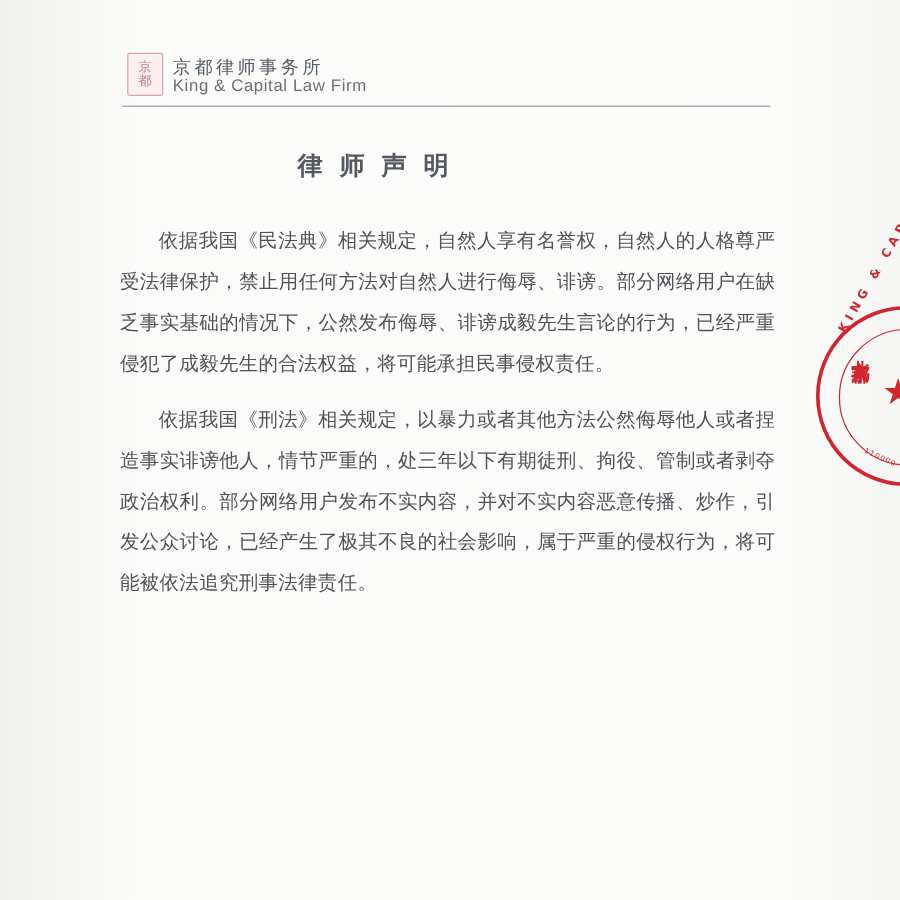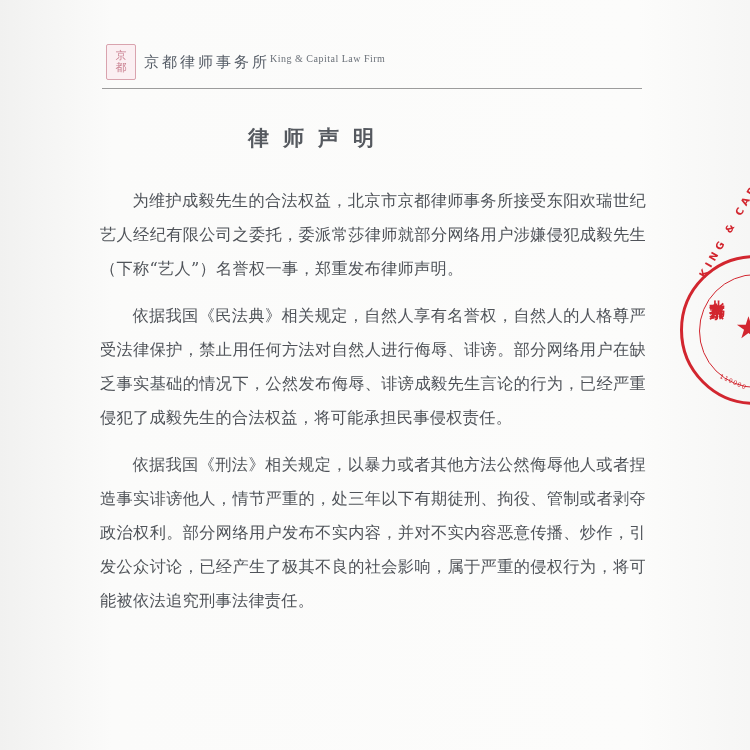--- a/index.html
+++ b/index.html
@@ -15,23 +15,23 @@
   }
   .letterhead {
     position: absolute; left: 106px; top: 44px; height: 36px;
     display: flex; align-items: center;
   }
   .seal-logo {
     width: 28px; height: 34px; border: 1.5px solid #d9a3ae; border-radius: 2px;
     display: flex; flex-direction: column; align-items: center; justify-content: center;
     color: #c97f8f; font-size: 11px; line-height: 12px; background: #fbeff2;
   }
-  .firm-names { margin-left: 8px; display: flex; flex-direction: row; }
+  .firm-names { margin-left: 8px; display: flex; flex-direction: column; }
   .firm-cn { font-size: 15px; color: #555c66; letter-spacing: 3px; line-height: 18px; }
-  .firm-en { font-size: 10px; color: #6a7078; letter-spacing: 0.5px; line-height: 12px; font-family: Liberation Serif, serif; }
+  .firm-en { font-size: 14px; color: #6a7078; letter-spacing: 0.5px; line-height: 12px; font-family: Liberation Sans, sans-serif; }
   .rule {
     position: absolute; left: 102px; top: 88px; width: 540px; height: 1px; background: #9c9c9c;
   }
   .title {
     position: absolute; left: 0; width: 622px; top: 124px; text-align: center;
     font-family: "DejaVu Sans", sans-serif; font-size: 21px; font-weight: bold;
     color: #55595f; letter-spacing: 14px; padding-left: 14px; box-sizing: border-box;
   }
   .body {
     position: absolute; left: 100px; top: 184px; width: 546px;
@@ -68,21 +68,20 @@
       <span class="firm-cn">京都律师事务所</span>
       <span class="firm-en">King &amp; Capital Law Firm</span>
     </div>
   </div>
 
   <div class="rule"></div>
 
   <div class="title">律师声明</div>
 
   <div class="body">
-    <p class="para">为维护成毅先生的合法权益，北京市京都律师事务所接受东阳欢瑞世纪艺人经纪有限公司之委托，委派常莎律师就部分网络用户涉嫌侵犯成毅先生（下称“艺人”）名誉权一事，郑重发布律师声明。</p>
     <p class="para">依据我国《民法典》相关规定，自然人享有名誉权，自然人的人格尊严受法律保护，禁止用任何方法对自然人进行侮辱、诽谤。部分网络用户在缺乏事实基础的情况下，公然发布侮辱、诽谤成毅先生言论的行为，已经严重侵犯了成毅先生的合法权益，将可能承担民事侵权责任。</p>
     <p class="para">依据我国《刑法》相关规定，以暴力或者其他方法公然侮辱他人或者捏造事实诽谤他人，情节严重的，处三年以下有期徒刑、拘役、管制或者剥夺政治权利。部分网络用户发布不实内容，并对不实内容恶意传播、炒作，引发公众讨论，已经产生了极其不良的社会影响，属于严重的侵权行为，将可能被依法追究刑事法律责任。</p>
   </div>
 
   <div class="stamp">
     <div class="stamp-inner"></div>
     <span class="stamp-text stamp-en">KING &amp; CAPIT</span>
     <span class="stamp-text stamp-cn">北京市京都</span>
     <span class="stamp-text stamp-star">★</span>
     <span class="stamp-text stamp-num">110000</span>

